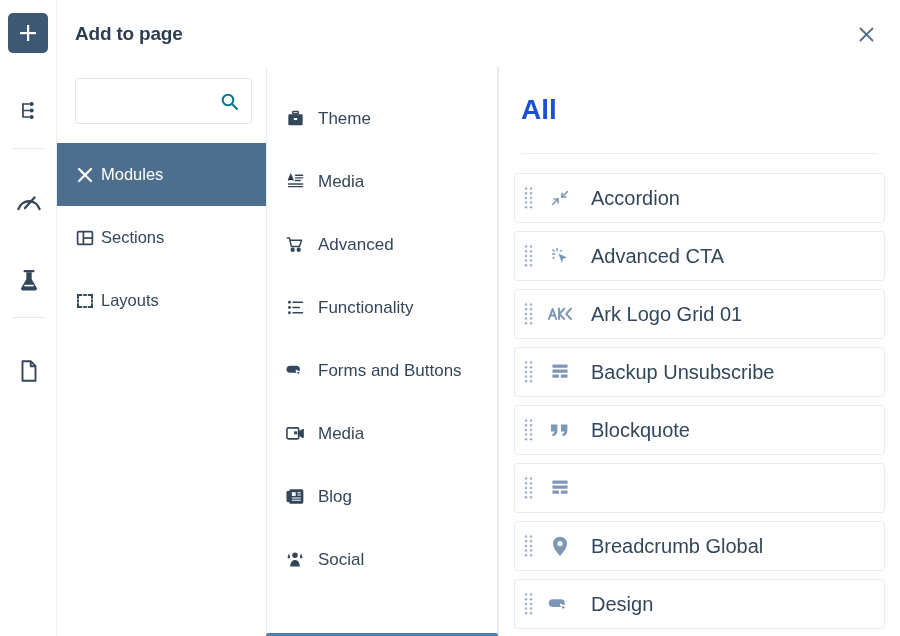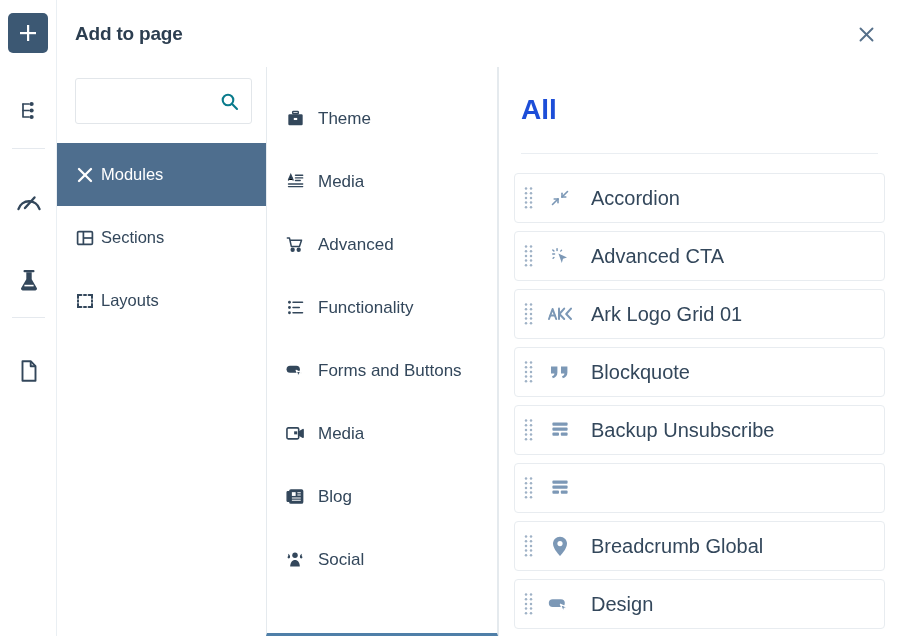--- a/index.html
+++ b/index.html
@@ -588,52 +588,52 @@
                   <circle cx="7" cy="7.2" r="1.25"></circle>
                 <circle cx="2" cy="11.9" r="1.25"></circle>
                   <circle cx="7" cy="11.9" r="1.25"></circle>
                 <circle cx="2" cy="16.6" r="1.25"></circle>
                   <circle cx="7" cy="16.6" r="1.25"></circle>
                 <circle cx="2" cy="21.3" r="1.25"></circle>
                   <circle cx="7" cy="21.3" r="1.25"></circle>
               </svg>
             </span>
             <span class="mod-ico">
-              <svg width="22" height="18" viewBox="0 0 22 18" fill="#7c98b6">
-                <path d="M2 3.4 h6.4 v6.2 c0 3.2 -1.8 5 -4.6 5.6 l-0.8 -2 c1.6 -0.5 2.4 -1.4 2.4 -2.8 H2 z"></path>
-                <path d="M12 3.4 h6.4 v6.2 c0 3.2 -1.8 5 -4.6 5.6 l-0.8 -2 c1.6 -0.5 2.4 -1.4 2.4 -2.8 H12 z"></path>
-              </svg>
-            </span>
-            <span class="mod-label">Blockquote</span>
+              <svg width="20" height="20" viewBox="0 0 20 20" fill="#7c98b6">
+                <rect x="2.4" y="2.6" width="15.2" height="3.1" rx="0.9"></rect>
+                <rect x="2.4" y="7.6" width="15.2" height="3.1" rx="0.9"></rect>
+                <rect x="2.4" y="12.6" width="6.6" height="3.1" rx="0.9"></rect>
+                <rect x="10.8" y="12.6" width="6.8" height="3.1" rx="0.9"></rect>
+              </svg>
+            </span>
+            <span class="mod-label">Backup Unsubscribe</span>
           </div>
 
           <div class="mod-row">
             <span class="drag-handle">
               <svg width="9" height="24" viewBox="0 0 9 24" fill="#9fb2c6">
                 <circle cx="2" cy="2.5" r="1.25"></circle>
                   <circle cx="7" cy="2.5" r="1.25"></circle>
                 <circle cx="2" cy="7.2" r="1.25"></circle>
                   <circle cx="7" cy="7.2" r="1.25"></circle>
                 <circle cx="2" cy="11.9" r="1.25"></circle>
                   <circle cx="7" cy="11.9" r="1.25"></circle>
                 <circle cx="2" cy="16.6" r="1.25"></circle>
                   <circle cx="7" cy="16.6" r="1.25"></circle>
                 <circle cx="2" cy="21.3" r="1.25"></circle>
                   <circle cx="7" cy="21.3" r="1.25"></circle>
               </svg>
             </span>
             <span class="mod-ico">
-              <svg width="20" height="20" viewBox="0 0 20 20" fill="#7c98b6">
-                <rect x="2.4" y="2.6" width="15.2" height="3.1" rx="0.9"></rect>
-                <rect x="2.4" y="7.6" width="15.2" height="3.1" rx="0.9"></rect>
-                <rect x="2.4" y="12.6" width="6.6" height="3.1" rx="0.9"></rect>
-                <rect x="10.8" y="12.6" width="6.8" height="3.1" rx="0.9"></rect>
-              </svg>
-            </span>
-            <span class="mod-label">Backup Unsubscribe</span>
+              <svg width="22" height="18" viewBox="0 0 22 18" fill="#7c98b6">
+                <path d="M2 3.4 h6.4 v6.2 c0 3.2 -1.8 5 -4.6 5.6 l-0.8 -2 c1.6 -0.5 2.4 -1.4 2.4 -2.8 H2 z"></path>
+                <path d="M12 3.4 h6.4 v6.2 c0 3.2 -1.8 5 -4.6 5.6 l-0.8 -2 c1.6 -0.5 2.4 -1.4 2.4 -2.8 H12 z"></path>
+              </svg>
+            </span>
+            <span class="mod-label">Blockquote</span>
           </div>
 
           <div class="mod-row">
             <span class="drag-handle">
               <svg width="9" height="24" viewBox="0 0 9 24" fill="#9fb2c6">
                 <circle cx="2" cy="2.5" r="1.25"></circle>
                   <circle cx="7" cy="2.5" r="1.25"></circle>
                 <circle cx="2" cy="7.2" r="1.25"></circle>
                   <circle cx="7" cy="7.2" r="1.25"></circle>
                 <circle cx="2" cy="11.9" r="1.25"></circle>

